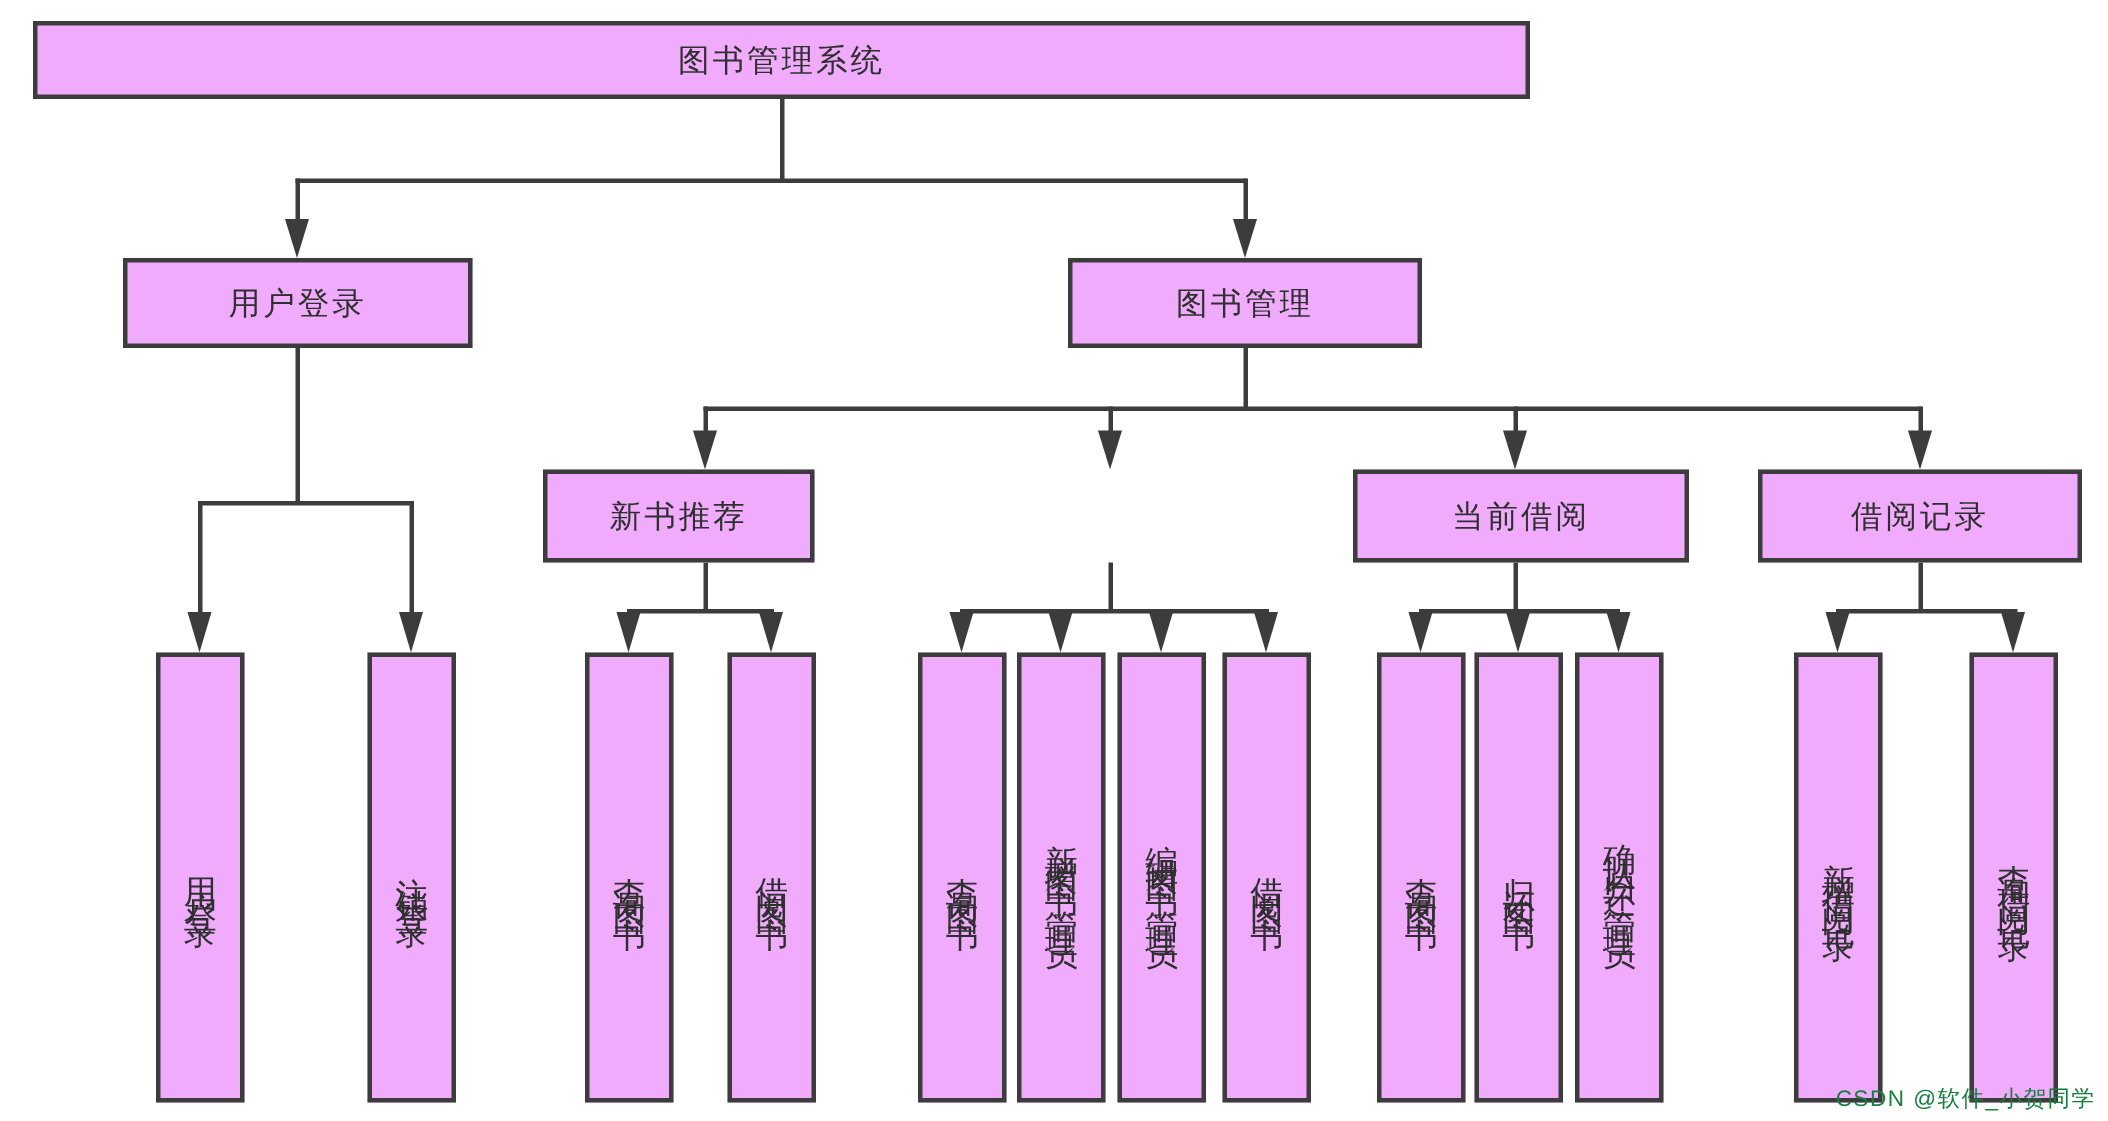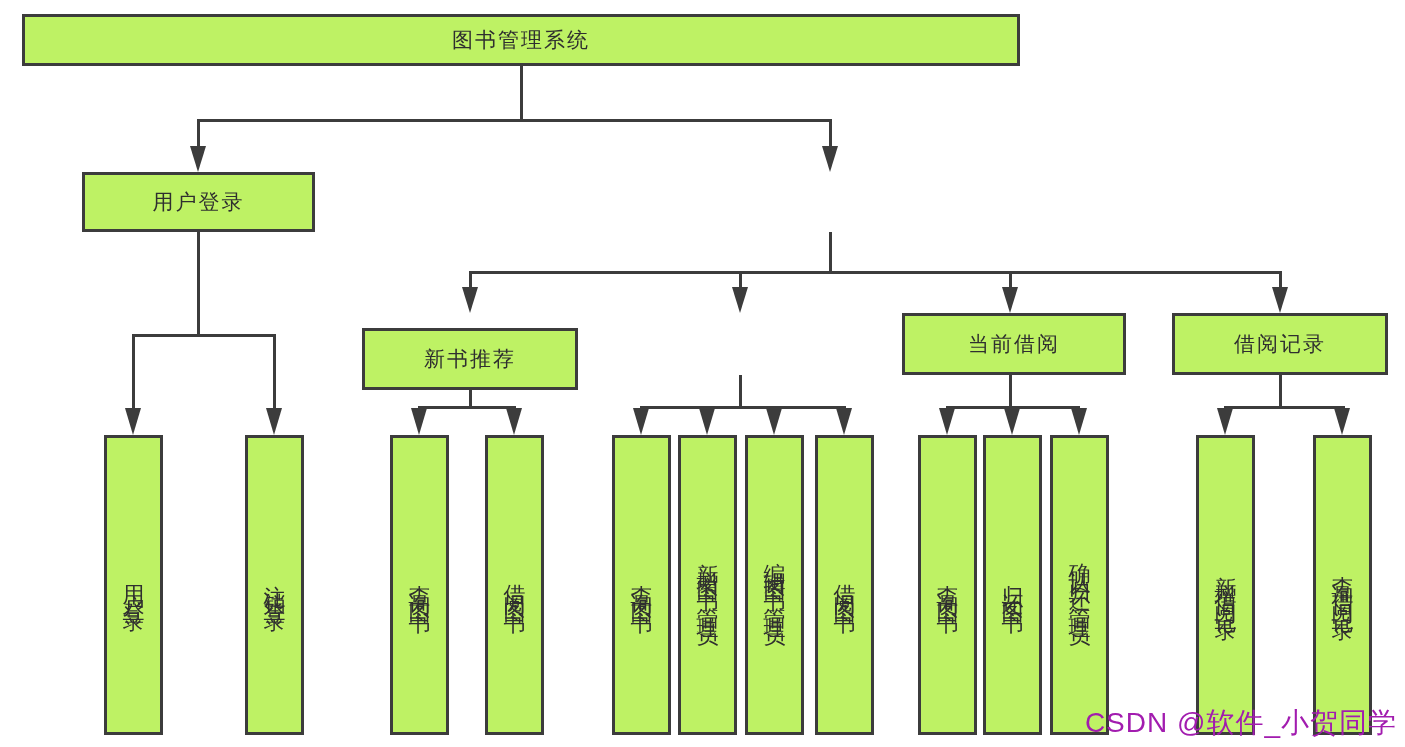--- a/index.html
+++ b/index.html
@@ -7,21 +7,21 @@
     position: relative;
     width: 1405px;
     height: 747px;
     background: #ffffff;
     font-family: "Liberation Sans", sans-serif;
     overflow: hidden;
   }
   .node {
     position: absolute;
     box-sizing: border-box;
-    background: #bef264;
+    background: #f0abfc;
     border: 3px solid #3c3c3c;
     display: flex;
     align-items: center;
     justify-content: center;
     color: #2f2f2f;
     font-size: 21px;
     letter-spacing: 2px;
     z-index: 2;
   }
   .node .lbl { white-space: nowrap; }
@@ -42,22 +42,22 @@
     border-left: 8px solid transparent;
     border-right: 8px solid transparent;
     border-top: 26px solid #3c3c3c;
     z-index: 1;
   }
   .arrow.leaf { border-top-width: 27px; }
   .watermark {
     position: absolute;
     right: 8px;
     bottom: 5px;
-    color: #a21caf;
-    font-size: 28px;
+    color: #15803d;
+    font-size: 15px;
     letter-spacing: 1px;
     z-index: 5;
     white-space: nowrap;
   }
 </style>
 </head>
 <body>
 
 <div class="canvas">
 
@@ -68,40 +68,43 @@
   <div class="line vl" style="left:520px;top:66px;height:55px"></div>
   <div class="line hl" style="left:197px;top:119px;width:634px"></div>
   <div class="line vl" style="left:197px;top:119px;height:30px"></div>
   <div class="arrow" style="left:190px;top:146px"></div>
   <div class="line vl" style="left:829px;top:119px;height:30px"></div>
   <div class="arrow" style="left:822px;top:146px"></div>
 
   <div class="node" style="left:82px;top:172px;width:233px;height:60px">
     <span class="lbl">用户登录</span>
   </div>
+  <div class="node" style="left:712px;top:172px;width:236px;height:60px">
+    <span class="lbl">图书管理</span>
+  </div>
 
   <div class="line vl" style="left:197px;top:232px;height:104px"></div>
   <div class="line hl" style="left:132px;top:334px;width:144px"></div>
   <div class="line vl" style="left:132px;top:334px;height:76px"></div>
   <div class="arrow leaf" style="left:125px;top:408px"></div>
   <div class="line vl" style="left:273px;top:334px;height:76px"></div>
   <div class="arrow leaf" style="left:266px;top:408px"></div>
 
   <div class="line vl" style="left:829px;top:232px;height:41px"></div>
   <div class="line hl" style="left:469px;top:271px;width:812px"></div>
   <div class="line vl" style="left:469px;top:271px;height:20px"></div>
   <div class="arrow" style="left:462px;top:287px"></div>
   <div class="line vl" style="left:739px;top:271px;height:20px"></div>
   <div class="arrow" style="left:732px;top:287px"></div>
   <div class="line vl" style="left:1009px;top:271px;height:20px"></div>
   <div class="arrow" style="left:1002px;top:287px"></div>
   <div class="line vl" style="left:1279px;top:271px;height:20px"></div>
   <div class="arrow" style="left:1272px;top:287px"></div>
 
-  <div class="node" style="left:362px;top:328px;width:216px;height:62px">
+  <div class="node" style="left:362px;top:313px;width:181px;height:62px">
     <span class="lbl">新书推荐</span>
   </div>
   <div class="node" style="left:902px;top:313px;width:224px;height:62px">
     <span class="lbl">当前借阅</span>
   </div>
   <div class="node" style="left:1172px;top:313px;width:216px;height:62px">
     <span class="lbl">借阅记录</span>
   </div>
 
   <div class="line vl" style="left:469px;top:375px;height:33px"></div>

